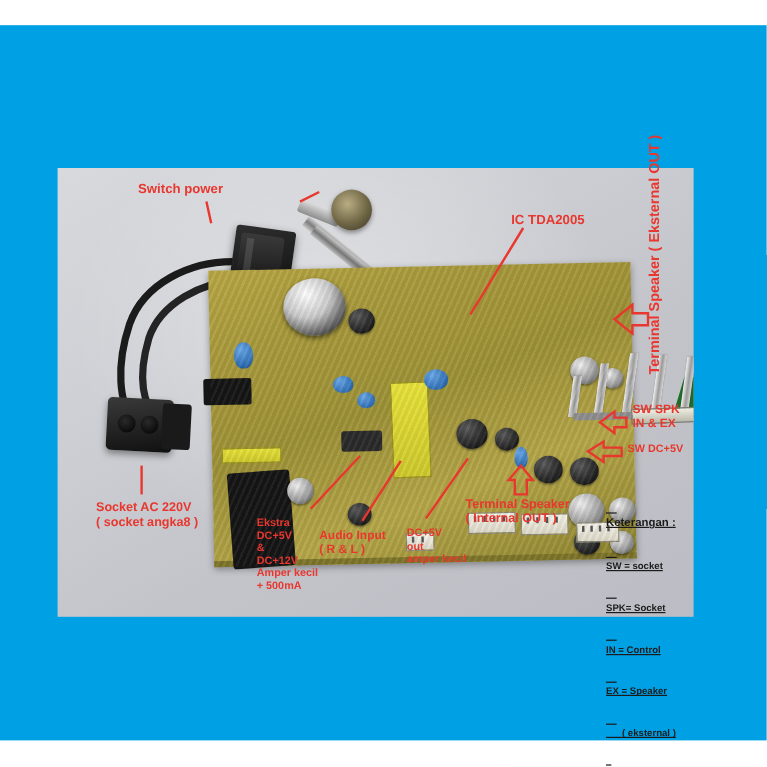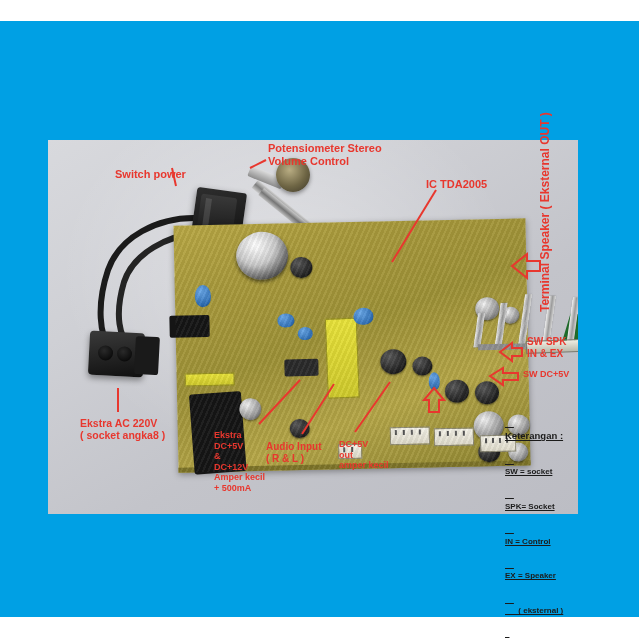--- a/index.html
+++ b/index.html
@@ -217,52 +217,52 @@
       <path d="M512,266 L527,254 L527,261 L540,261 L540,271 L527,271 L527,278 Z"></path>
 
       <path d="M500,352 L512,343 L512,348 L522,348 L522,356 L512,356 L512,361 Z"></path>
 
       <path d="M490,376 L503,368 L503,373 L518,373 L518,380 L503,380 L503,385 Z"></path>
 
       <path d="M434,388 L444,400 L439,400 L439,412 L429,412 L429,400 L424,400 Z"></path>
     </g>
   </svg>
 
-  <div class="ann" style="left:115px;top:152px;font-size:11px;margin-top:16px;">Switch power</div>
-
-  <div class="ann" style="left:268px;top:142px;font-size:11px;">Potensiometer Stereo
-Volume Control</div>
+  <div class="ann" style="left:115px;top:152px;font-size:11px;">Switch power</div>
+
 
   <div class="ann" style="left:426px;top:178px;font-size:11px;">IC TDA2005</div>
 
   <div class="vert" style="left:538px;top:312px;">Terminal Speaker
 ( Eksternal OUT )</div>
 
   <div class="ann" style="left:527px;top:336px;font-size:10px;">SW SPK
 IN &amp; EX</div>
 
   <div class="ann" style="left:523px;top:369px;font-size:9px;">SW DC+5V</div>
 
-  <div class="ann" style="left:80px;top:417px;font-size:10.5px;">Ekstra AC 220V
+  <div class="ann" style="left:80px;top:417px;font-size:10.5px;">Socket AC 220V
 ( socket angka8 )</div>
 
   <div class="ann" style="left:214px;top:430px;font-size:9px;">Ekstra
 DC+5V
 &amp;
 DC+12V
 Amper kecil
 + 500mA</div>
 
   <div class="ann" style="left:266px;top:441px;font-size:10px;">Audio Input
 ( R &amp; L )</div>
 
   <div class="ann" style="left:339px;top:439px;font-size:9px;">DC+5V
 out
 amper kecil</div>
 
+  <div class="ann" style="left:388px;top:414px;font-size:10.5px;">Terminal Speaker
+( Internal OUT )</div>
 
   <div class="keybox" style="left:505px;top:406px;">
     <div class="hd">Keterangan :</div>
     <div>SW = socket</div>
     <div>SPK= Socket</div>
     <div>IN = Control</div>
     <div>EX = Speaker</div>
     <div>      ( eksternal )</div>
   </div>
 

